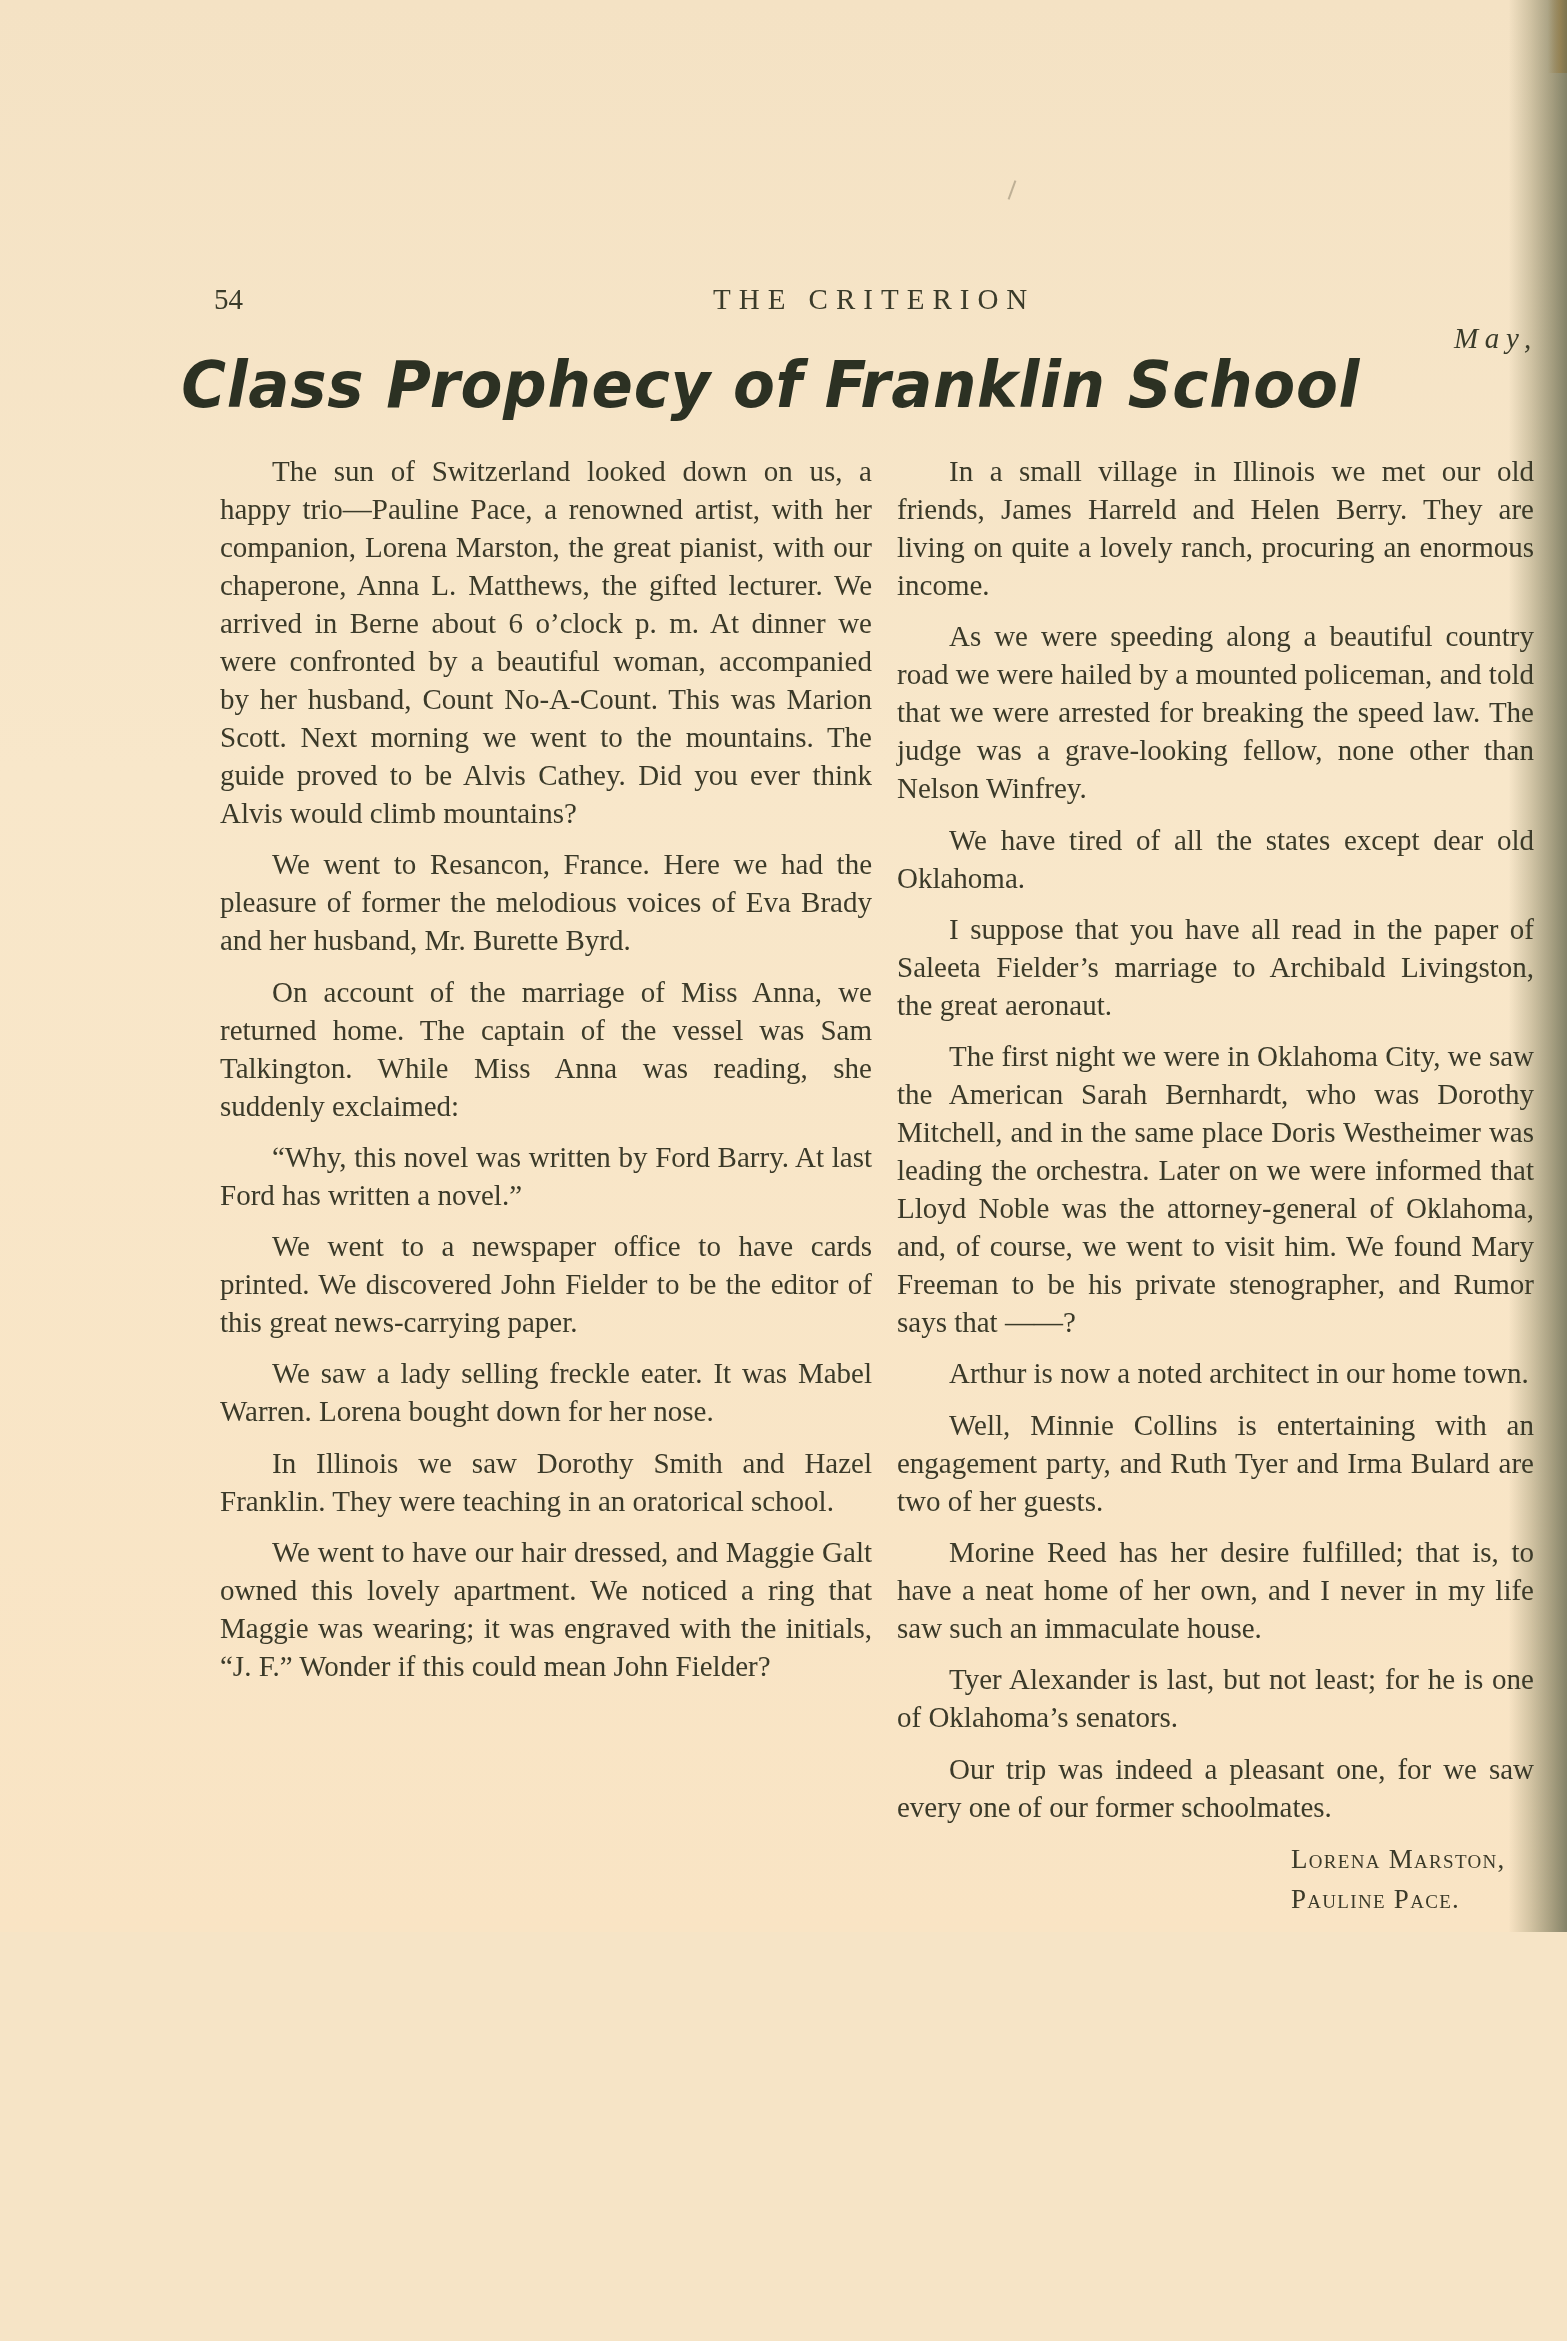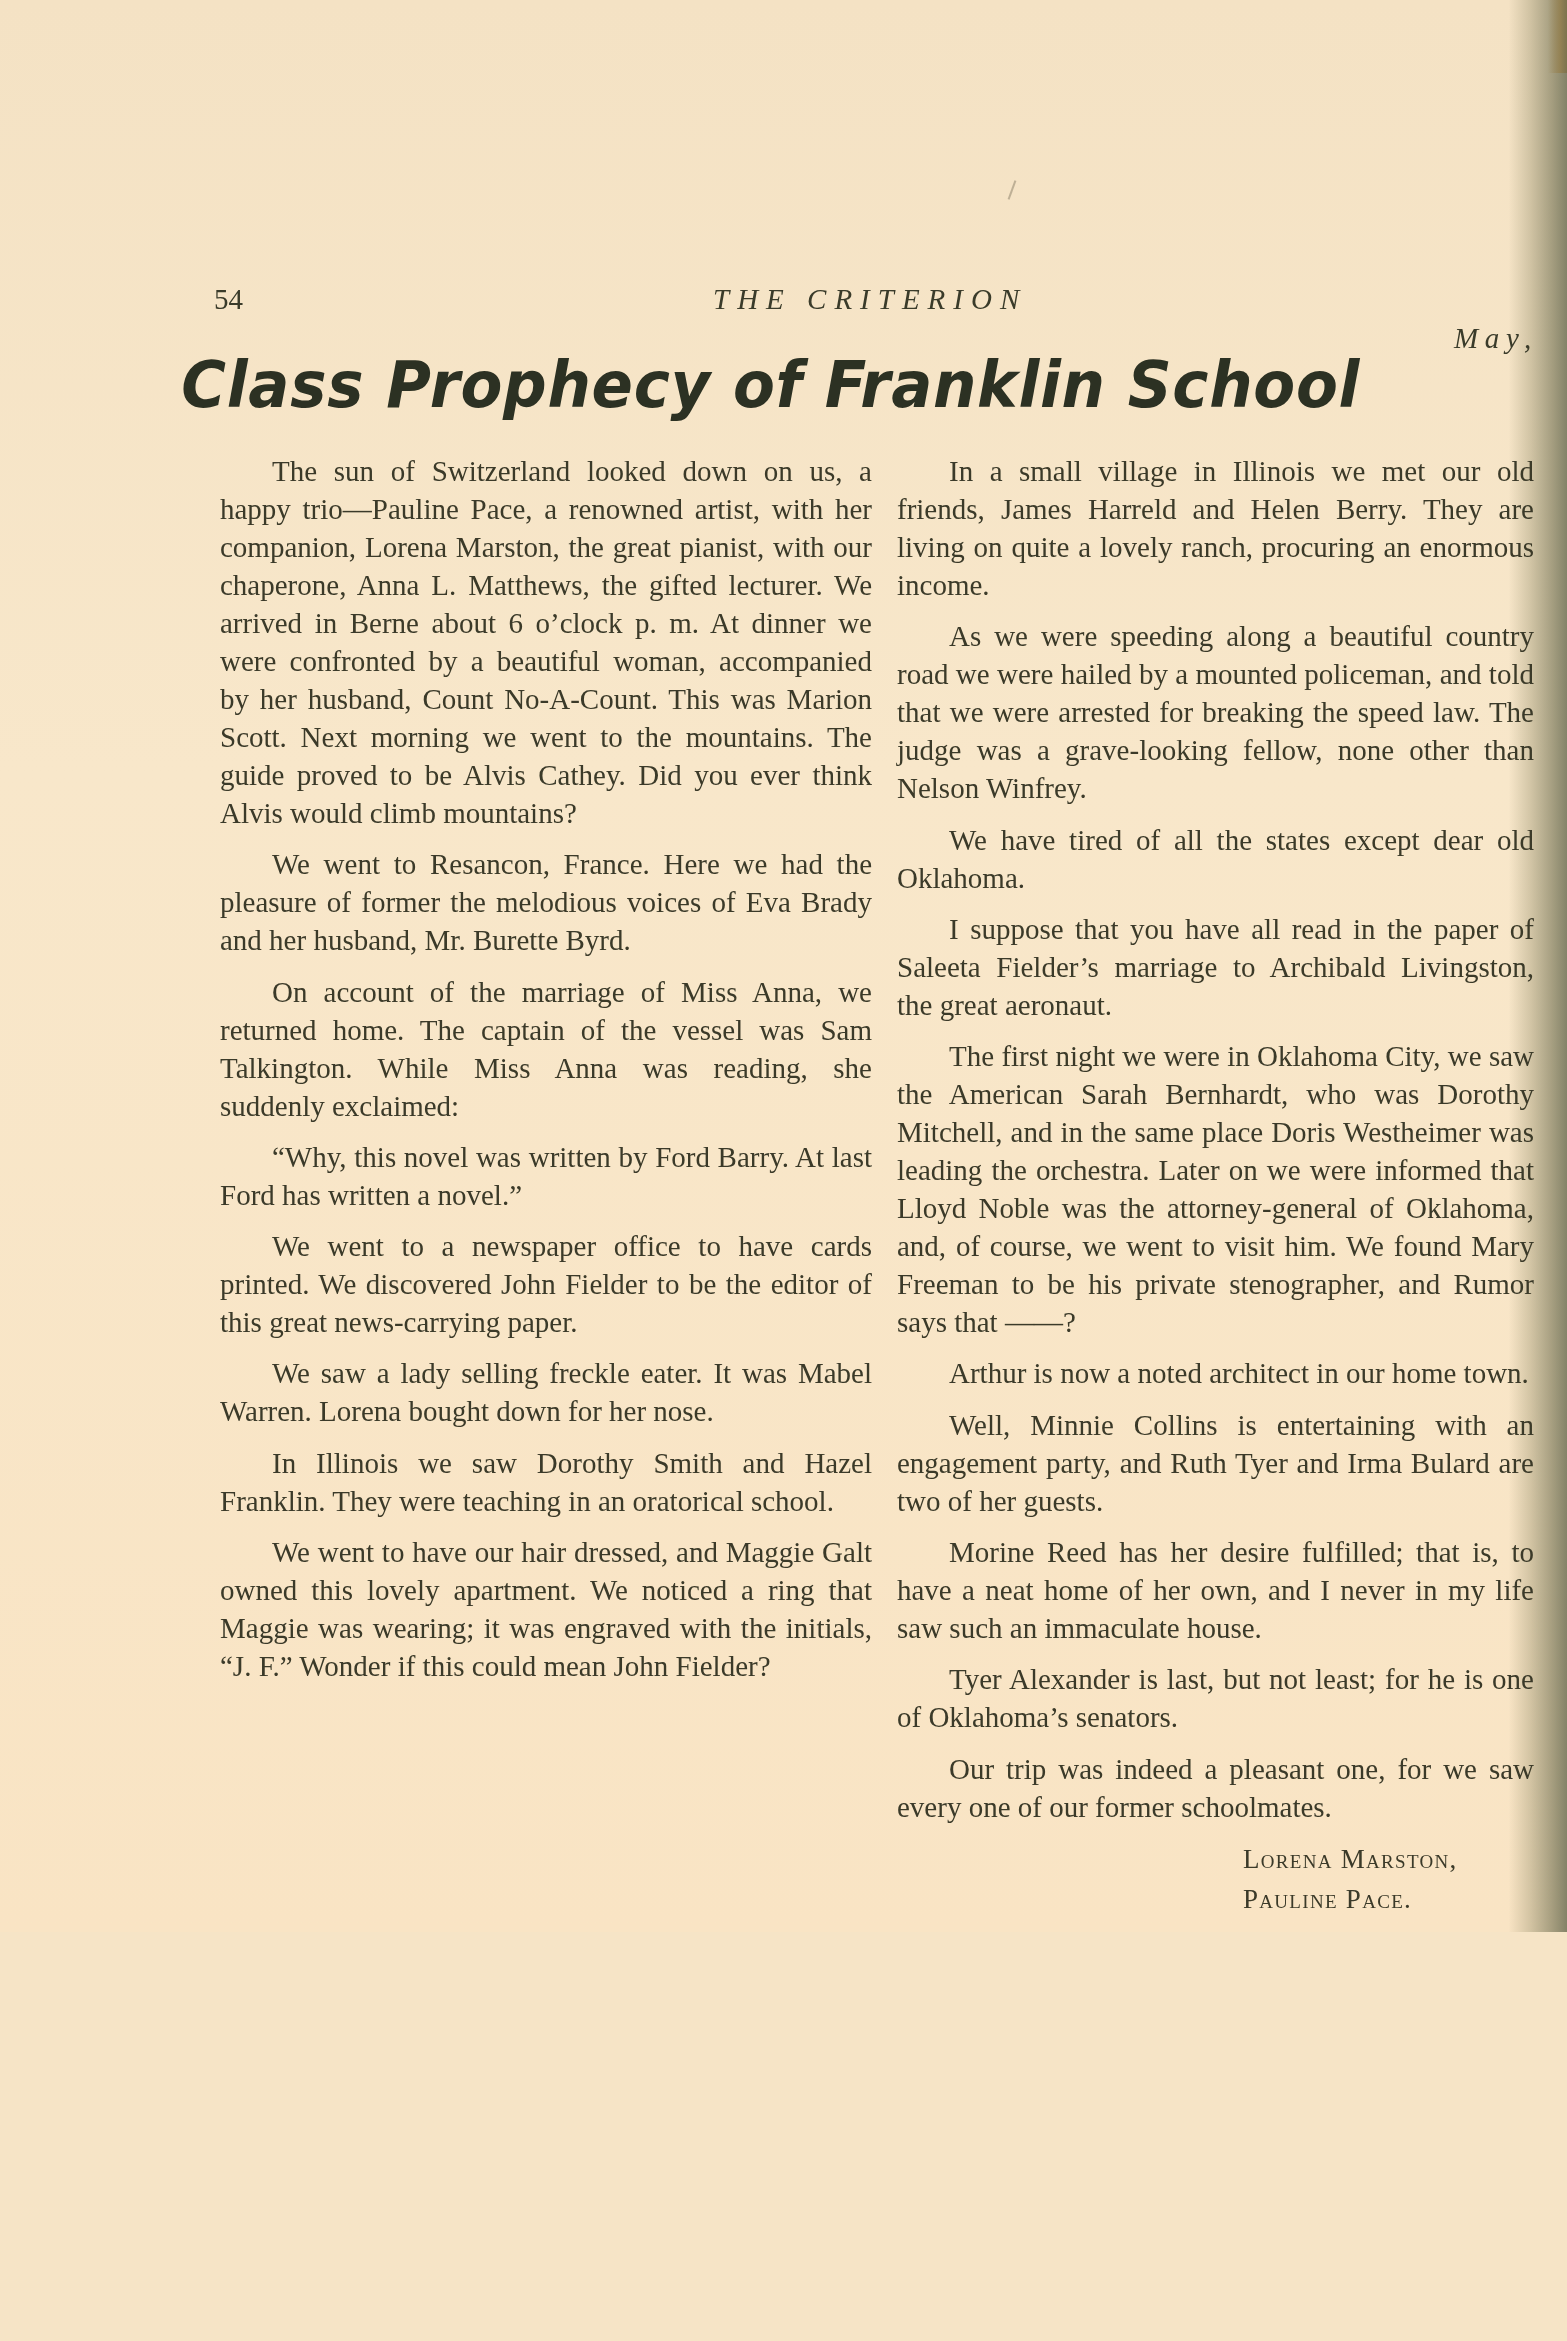--- a/index.html
+++ b/index.html
@@ -25,21 +25,21 @@
     }
     .running-head {
       position: absolute; top: 283px; left: 214px; width: 1324px; height: 40px;
     }
     .page-number {
       position: absolute; left: 0; top: 0;
       font-size: 29px; color: #3a3b2a;
     }
     .journal-title {
       position: absolute; left: 499px; top: 0;
-      font-size: 29px; font-style: italic; letter-spacing: 8px; color: #3a3b2a;
+      font-size: 29px; letter-spacing: 8px; color: #3a3b2a;
     }
     .issue-month {
       position: absolute; right: 0; top: 0;
       font-size: 29px; font-style: italic; letter-spacing: 6.7px; color: #3a3b2a; margin-top: 39px;
     }
     .article-title {
       position: absolute; top: 349px; left: 0; width: 1568px; text-align: center;
       font-family: "DejaVu Sans", "Liberation Sans", sans-serif;
       font-size: 61px; font-weight: bold; font-style: italic;
       letter-spacing: 0.7px; color: #2c3123;
@@ -56,21 +56,21 @@
       margin: 0 0 13.3px 0;
       text-indent: 52px;
     }
     .signatures {
       margin-top: 4px;
       padding-left: 346px;
       font-size: 27px; line-height: 40px;
       font-variant: small-caps; letter-spacing: 1.3px;
       text-indent: 0;
     }
-    .signatures div { text-indent: 0; }
+    .signatures div { text-indent: 0; margin-left: 48px; }
     .scan-mark {
       position: absolute; width: 2px; background: rgba(90,80,60,0.35);
     }
   </style>
 </head>
 <body>
 
 <div class="page">
   <div class="edge-stain"></div>
 

